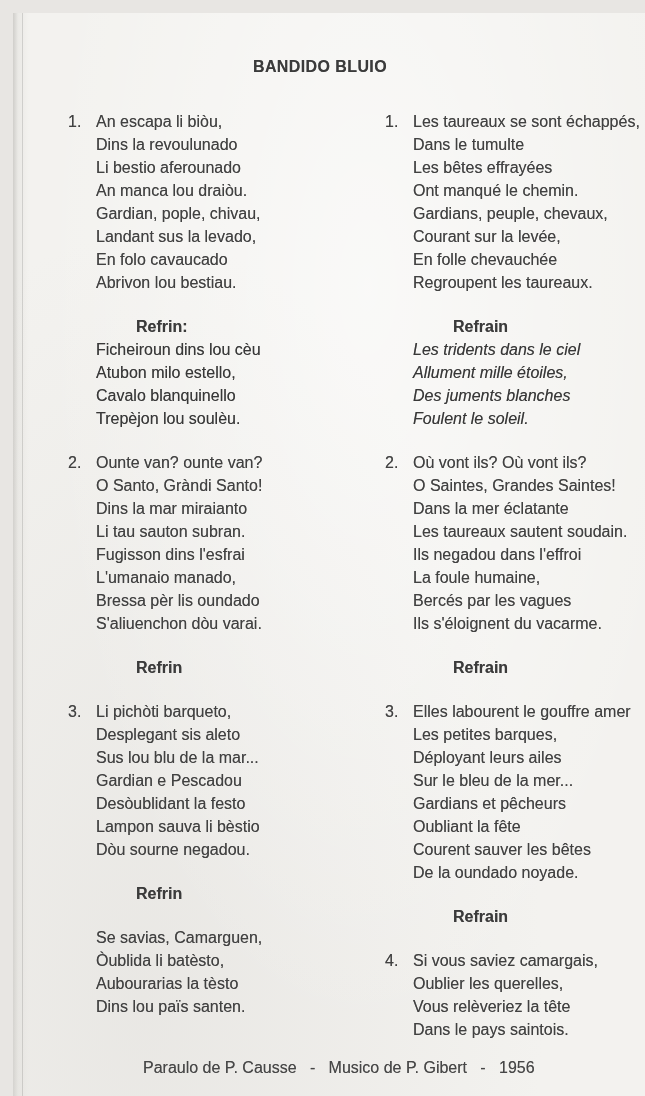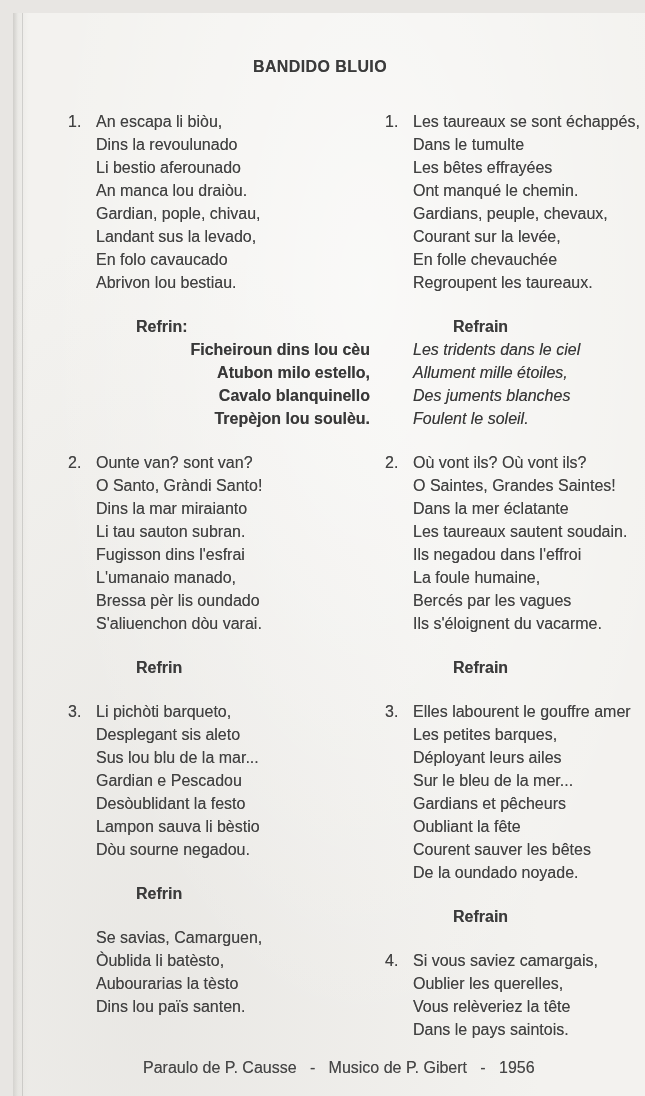--- a/index.html
+++ b/index.html
@@ -41,21 +41,21 @@
     margin-bottom:21px;
   }
   .line,.num,.refrain-label{
     font-size:16px;line-height:23px;white-space:nowrap;
   }
   .num{position:absolute;left:0;top:0;}
   .refrain-label{
     font-weight:bold;
     margin-left:40px;color:#3b3b3b;
   }
-  .col-0 .refrain .line{font-weight:bold;color:#383838;text-align:right;}
+  .col-0 .refrain .line{font-weight:normal;color:#383838;}
   .col-1 .refrain .line{font-weight:normal;font-style:italic;color:#383838;}
   .footer{
     position:absolute;top:1046px;left:130px;right:0;
     font-size:16px;color:#474747;
     white-space:pre;
   }
 </style>
 </head>
 <body>
 
@@ -77,21 +77,21 @@
         </div>
         <div class="refrain">
           <div class="refrain-label">Refrin:</div>
           <div class="line">Ficheiroun dins lou cèu</div>
           <div class="line">Atubon milo estello,</div>
           <div class="line">Cavalo blanquinello</div>
           <div class="line">Trepèjon lou soulèu.</div>
         </div>
         <div class="stanza">
           <span class="num">2.</span>
-          <div class="line">Ounte van? sont van?</div>
+          <div class="line">Ounte van? ounte van?</div>
           <div class="line">O Santo, Gràndi Santo!</div>
           <div class="line">Dins la mar miraianto</div>
           <div class="line">Li tau sauton subran.</div>
           <div class="line">Fugisson dins l'esfrai</div>
           <div class="line">L'umanaio manado,</div>
           <div class="line">Bressa pèr lis oundado</div>
           <div class="line">S'aliuenchon dòu varai.</div>
         </div>
         <div class="refrain">
           <div class="refrain-label">Refrin</div>

